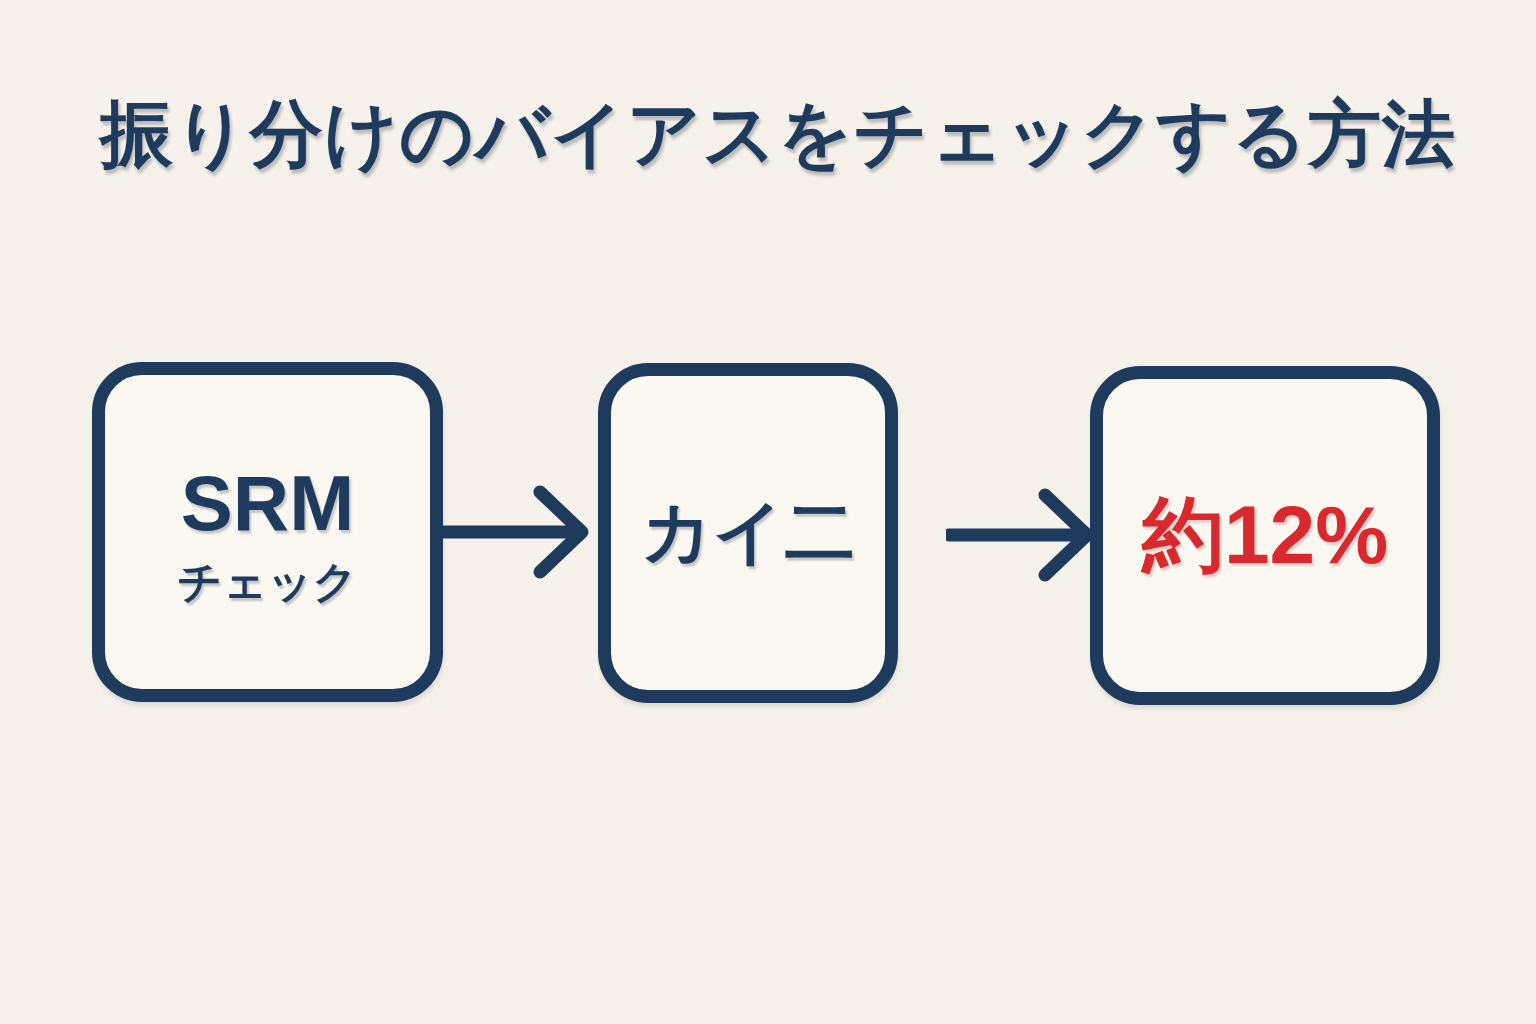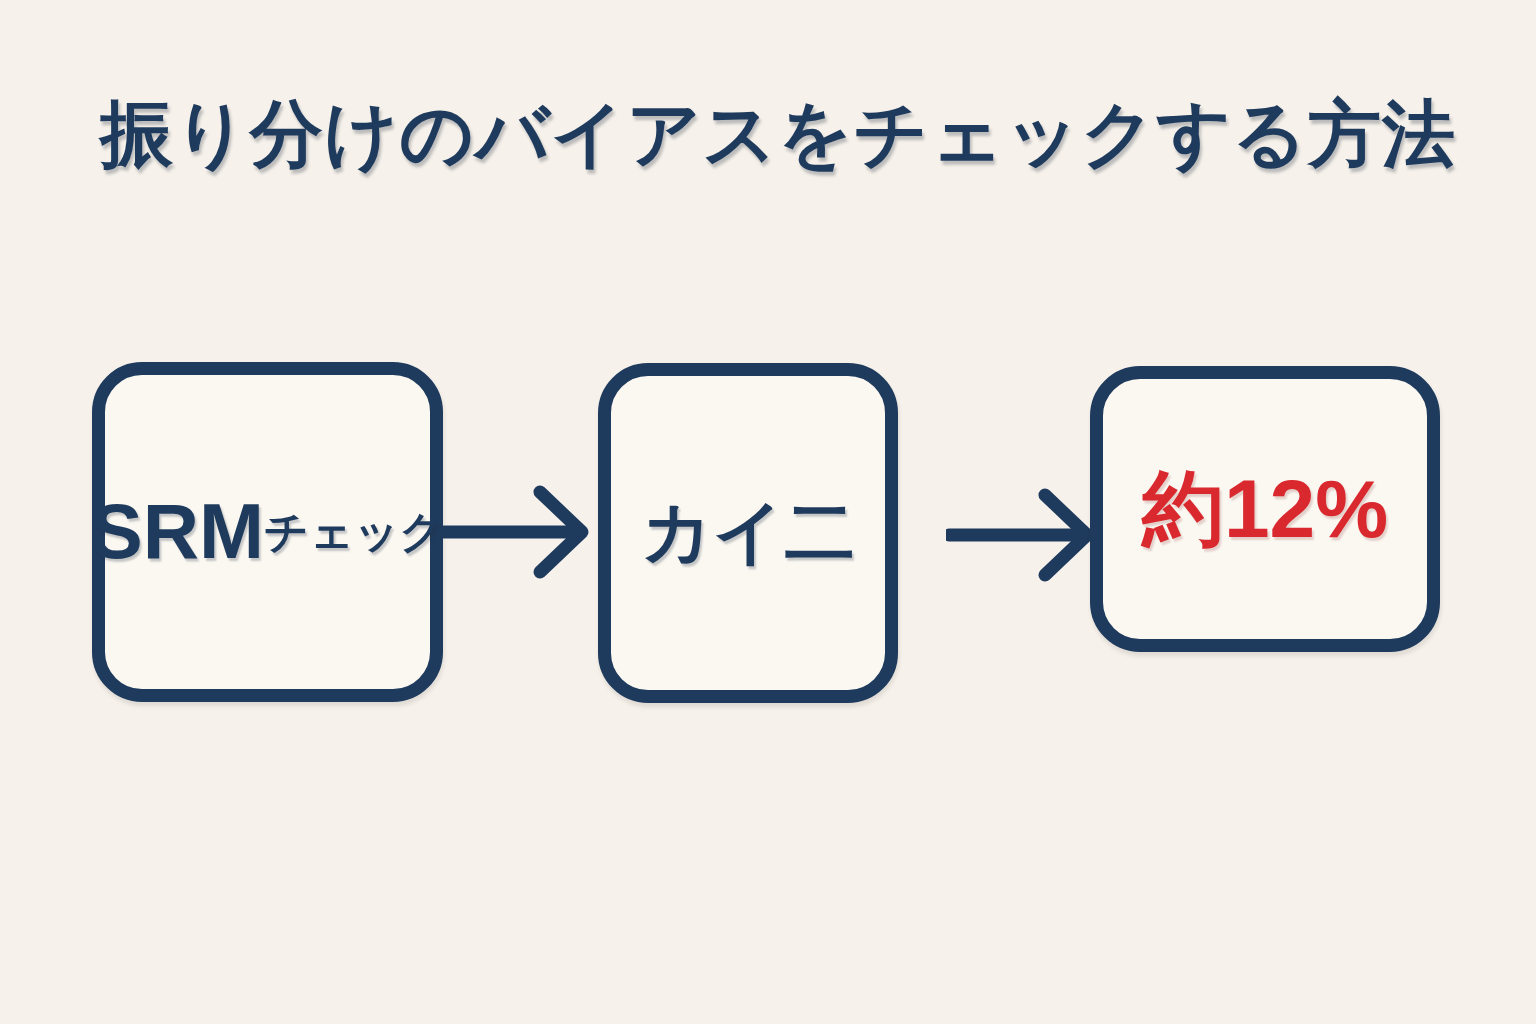--- a/index.html
+++ b/index.html
@@ -29,28 +29,28 @@
     text-shadow: 2px 4px 3px rgba(40, 50, 70, 0.28);
     white-space: nowrap;
   }
   .flow-box {
     position: absolute;
     box-sizing: border-box;
     background: #fbf8f2;
     border: 13px solid #1e3a5c;
     border-radius: 50px;
     display: flex;
-    flex-direction: row;
+    flex-direction: column;
     align-items: center;
     justify-content: center;
     box-shadow: 1px 4px 4px rgba(60, 60, 60, 0.12);
   }
   .box-1 { left: 92px;   top: 362px; width: 351px; height: 340px; }
   .box-2 { left: 598px;  top: 363px; width: 300px; height: 340px; }
-  .box-3 { left: 1090px; top: 366px; width: 350px; height: 286px; }
+  .box-3 { left: 1090px; top: 366px; width: 350px; height: 339px; }
   .box-line {
     color: #1e3a5c;
     font-weight: 900;
     line-height: 1.28;
     text-shadow: 2px 3px 2px rgba(40, 50, 70, 0.25);
     white-space: nowrap;
   }
   .box-1 .line-0 { font-size: 78px; }
   .box-1 .line-1 { font-size: 44px; }
   .box-2 .box-line { font-size: 70px; }

